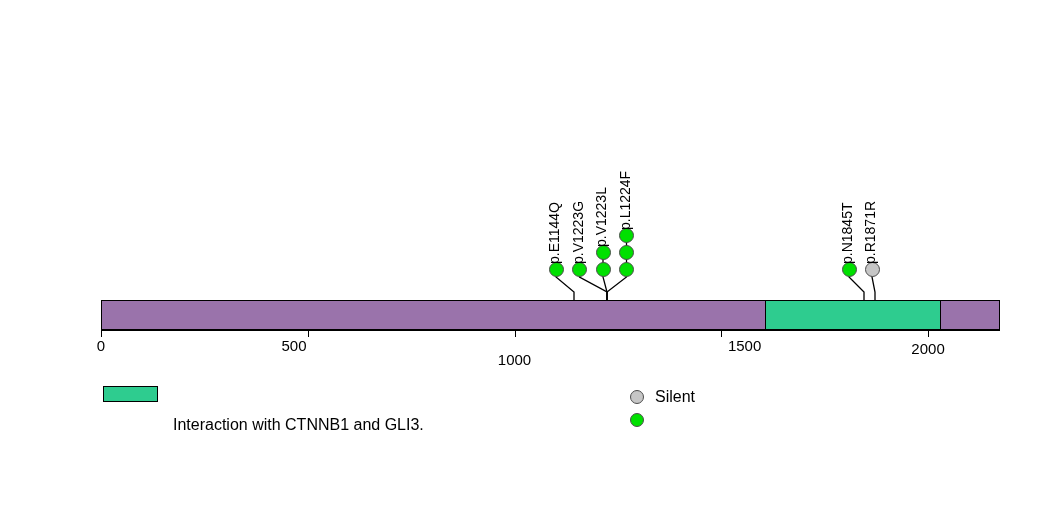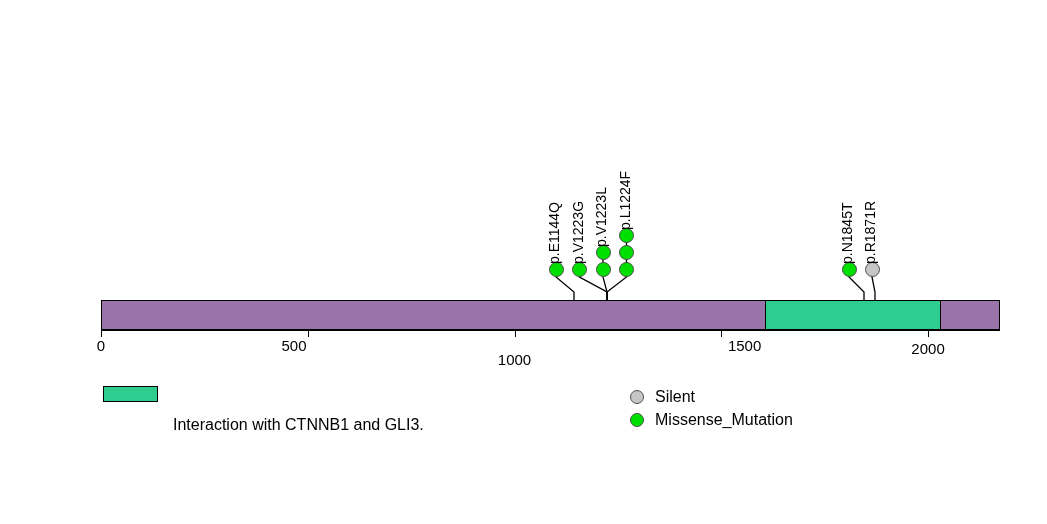--- a/index.html
+++ b/index.html
@@ -102,14 +102,13 @@
     <svg class="stem" width="1047" height="524" style="left: 0px; top: 0px; width: 1047px; height: 524px;">
       <path d="M 872 262 L 872 277 L 875 292 L 875 300"></path>
     </svg>
     <div class="lolli-dot" title="p.R1871R" style="left: 864.5px; top: 262px; background: rgb(198, 198, 198);"></div>
     <div class="lolli-label" style="left: 877px; top: 250px;">p.R1871R</div>
     <div class="legend-swatch" style="left: 103px; top: 386px; width: 55px; height: 16px; background: rgb(46, 204, 143);"></div>
     <div class="legend-text" style="left: 173px; top: 384px; margin-top: 32px;">Interaction with CTNNB1 and GLI3.</div>
     <div class="legend-dot" style="left: 630px; top: 390px; background: rgb(198, 198, 198);"></div>
     <div class="legend-text" style="left: 655px; top: 388px;">Silent</div>
     <div class="legend-dot" style="left: 630px; top: 413px; background: rgb(0, 224, 0);"></div>
-    <div class="legend-text" style="left: 655px; top: 411px;">Missense_Mutation</div>
   </div>
 
 </body></html>

